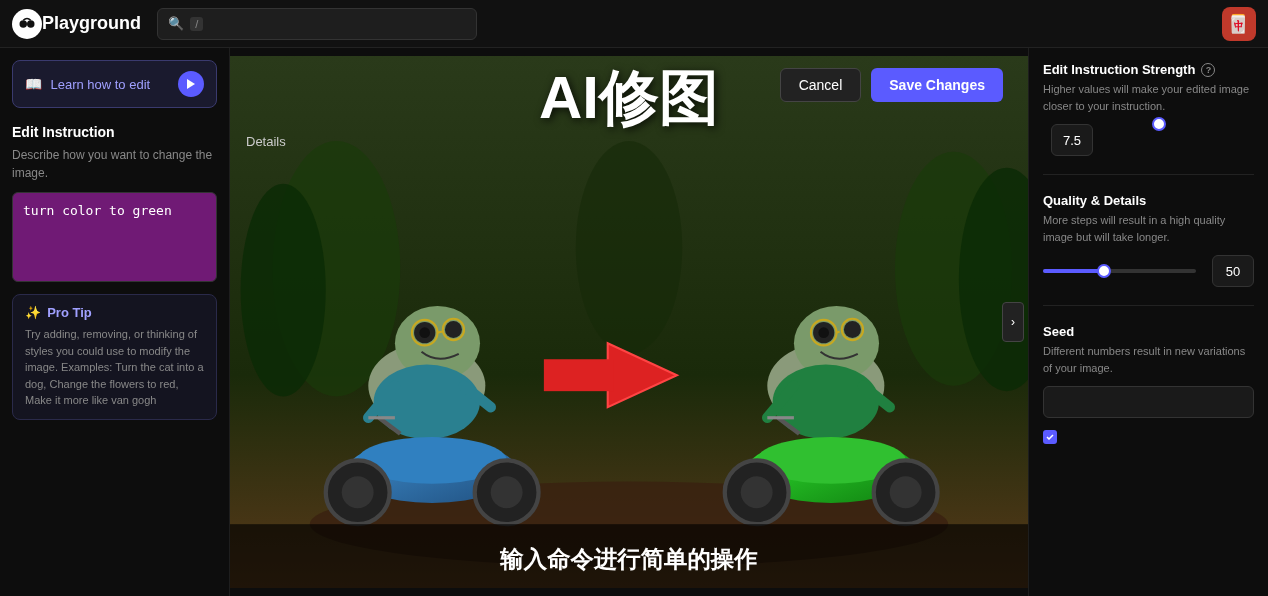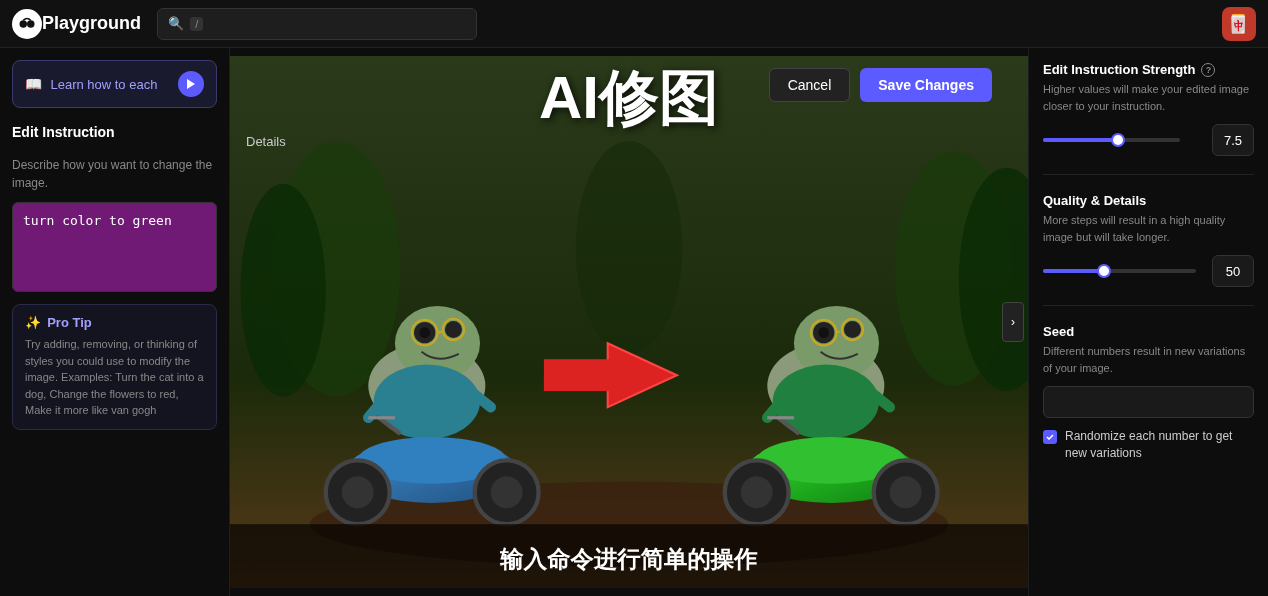--- a/index.html
+++ b/index.html
@@ -128,21 +128,21 @@
       background: #5b5bff;
       display: flex;
       align-items: center;
       justify-content: center;
       cursor: pointer;
     }
     .section-title {
       font-size: 14px;
       font-weight: 700;
       color: #fff;
-      margin-bottom: 16px;
+      margin-bottom: 6px;
     }
     .section-desc {
       font-size: 12px;
       color: #888;
       margin-bottom: 10px;
       line-height: 1.5;
     }
     .instruction-textarea {
       background: #701a75;
       border: 1px solid #333;
@@ -204,21 +204,21 @@
       text-shadow: 2px 2px 8px rgba(0,0,0,0.8);
       pointer-events: none;
       flex: 1;
       text-align: center;
     }
     .action-buttons {
       display: flex;
       gap: 10px;
       position: absolute;
       top: 20px;
-      right: 36px;
+      right: 25px;
       z-index: 10;
       pointer-events: all;
     }
     .btn-cancel {
       background: #222;
       border: 1px solid #444;
       color: #fff;
       border-radius: 6px;
       padding: 8px 18px;
       font-size: 14px;
@@ -390,21 +390,21 @@
 
   <div class="user-avatar">🀄</div>
 </nav>
 
 <div class="main-layout">
 
   <div class="left-sidebar">
     <div class="learn-btn">
       <div class="learn-btn-left">
         <span style="font-size:14px;">📖</span>
-        <span>Learn how to each</span>
+        <span>Learn how to edit</span>
       </div>
       <div class="learn-play-btn">
         <svg width="8" height="10" viewBox="0 0 8 10" fill="white">
             <path d="M0 0 L8 5 L0 10 Z"></path>
           </svg>
       </div>
     </div>
 
     <div class="section-title">Edit Instruction</div>
     <div class="section-desc">Describe how you want to change the image.</div>
@@ -533,21 +533,21 @@
   </div>
 
   <div class="right-sidebar">
 
     <div>
       <div class="right-section-title">
         <span>Edit Instruction Strength</span>
         <div class="info-icon">?</div>
       </div>
       <div class="right-section-desc">Higher values will make your edited image closer to your instruction.</div>
-      <div style="display:flex;align-items:center;gap:24px;">
+      <div style="display:flex;gap:0;flex-direction:column;">
         <div class="slider-track">
           <div class="slider-fill" style="width:55%;"></div>
           <div class="slider-thumb" style="left:calc(55% - 7px);"></div>
         </div>
         <input type="text" class="slider-value seed-input" style="width: 42px; padding: 4px 6px; text-align: center;" value="7.5">
       </div>
     </div>
 
     <div class="divider"></div>
 
@@ -572,19 +572,18 @@
         <span>Seed</span>
       </div>
       <div class="right-section-desc">Different numbers result in new variations of your image.</div>
       <input type="text" class="seed-input" style="margin-bottom: 10px;">
       <div class="checkbox-row">
         <div class="custom-checkbox">
           <svg width="8" height="6" viewBox="0 0 8 6">
               <path d="M1 3 L3 5 L7 1" stroke="white" stroke-width="1.5" fill="none"></path>
             </svg>
         </div>
-        <span class="checkbox-label">Randomize each number to get new variations</span>
       </div>
     </div>
 
   </div>
 
 </div>
 
 </body></html>

